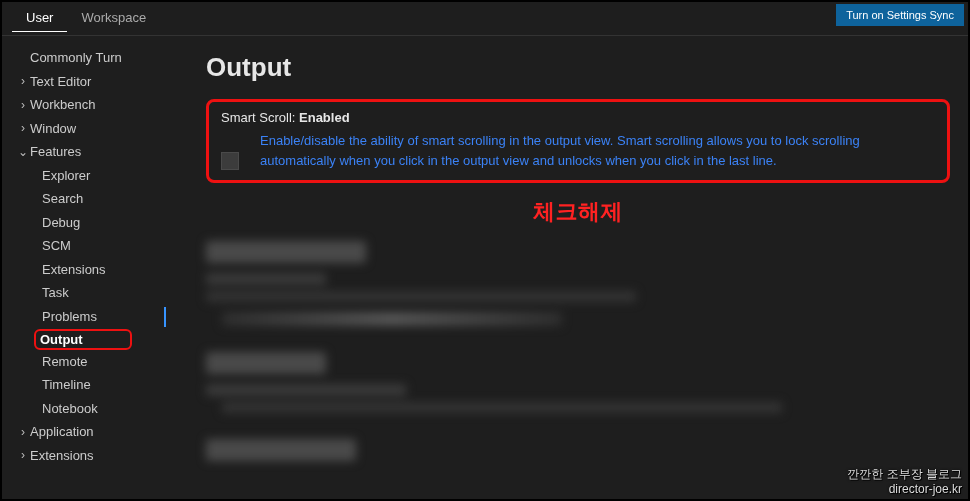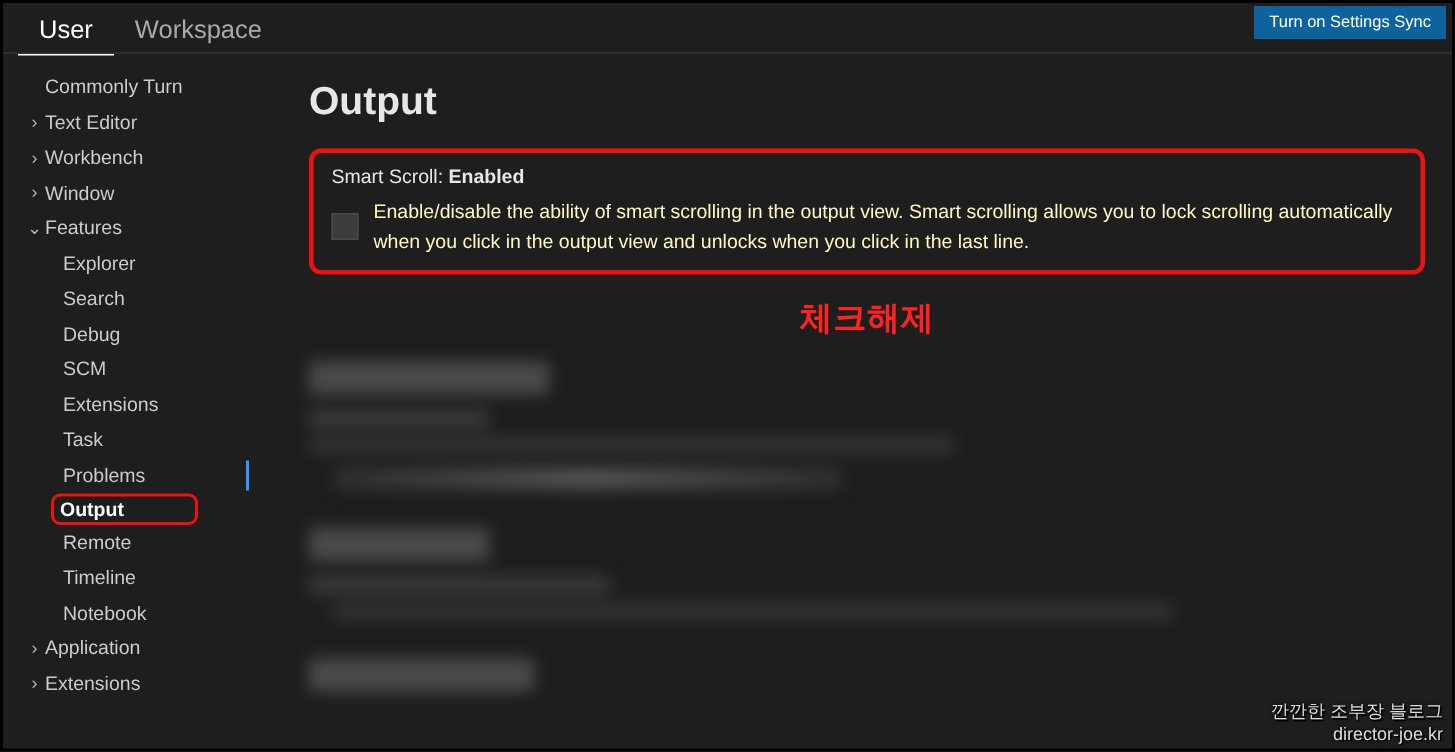--- a/index.html
+++ b/index.html
@@ -23,21 +23,21 @@
     background: #1e1e1e;
   }
   .tabs {
     display: flex;
     padding-left: 10px;
   }
   .tab {
     padding: 8px 14px 6px 14px;
     color: #aaa;
     cursor: pointer;
-    font-size: 17px;
+    font-size: 13px;
   }
   .tab.active {
     color: #fff;
     border-bottom: 1px solid #fff;
   }
   .sync-btn {
     background: #0e639c;
     color: #fff;
     padding: 5px 10px;
     font-size: 11px;
@@ -107,23 +107,24 @@
     border-radius: 8px;
     padding: 8px 12px 10px 12px;
   }
   .setting-title {
     color: #e7e7e7;
     font-size: 13px;
   }
   .setting-title .strong { font-weight: 700; }
   .setting-body {
     display: flex;
-    align-items: center;
+    align-items: flex-end;
     margin-top: 6px;
-    color: #fef9c3;
+    color: #3b82f6;
+    gap: 11px;
   }
   .checkbox {
     width: 18px;
     height: 18px;
     background: #3c3c3c;
     border: 1px solid #4a4a4a;
     flex-shrink: 0;
     margin-right: 10px;
     margin-top: 1px;
   }

